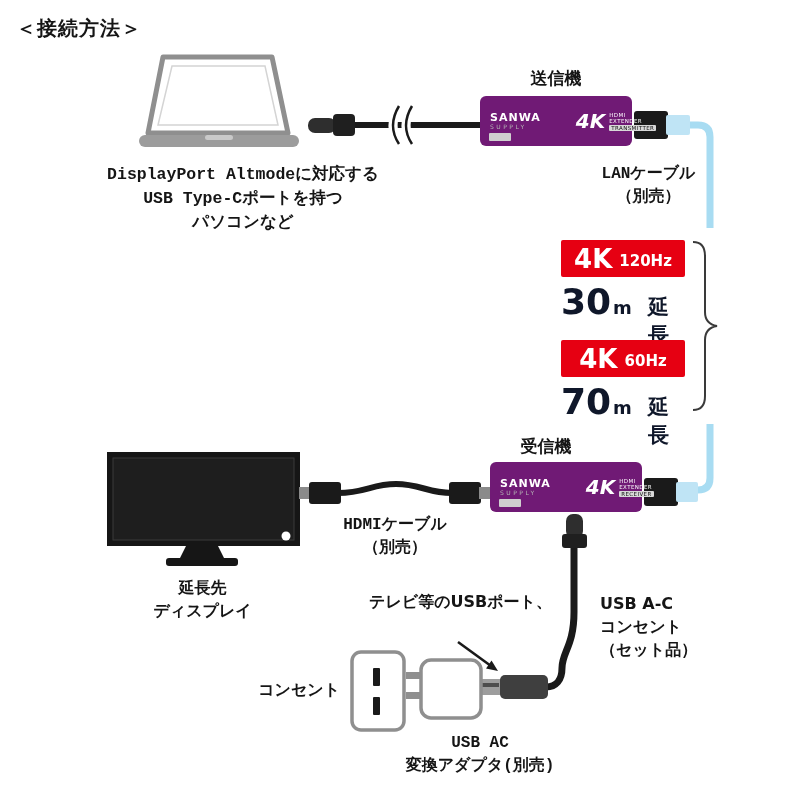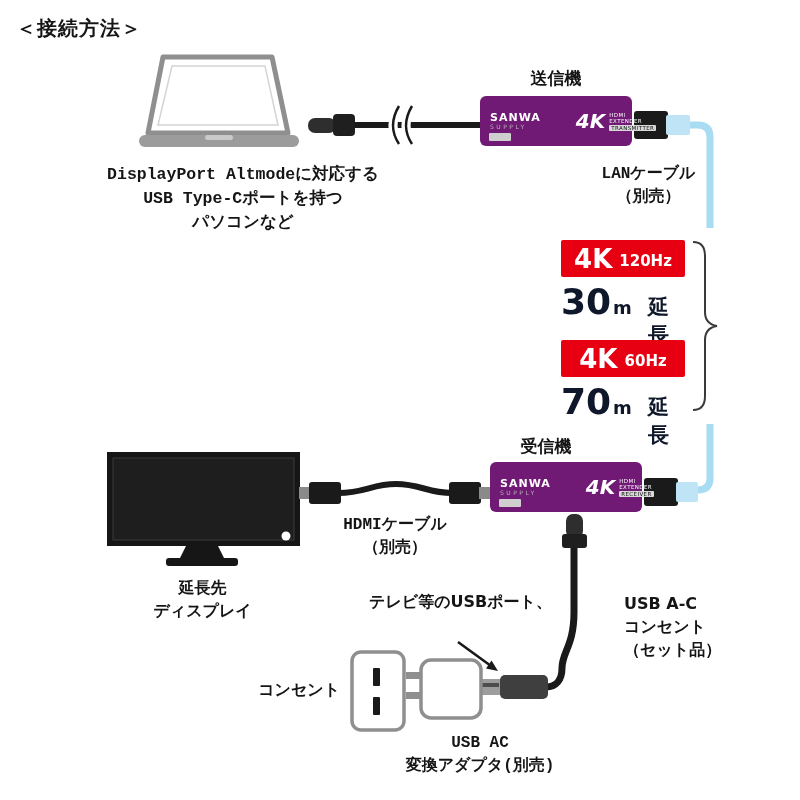--- a/index.html
+++ b/index.html
@@ -219,21 +219,21 @@
 
 <div class="lbl center" style="left:320px; top:514px; width:150px;">
   <div>HDMIケーブル</div>
   <div>（別売）</div>
 </div>
 
 <div class="lbl" style="left:325px; top:590px;margin-left:44px;">
   <div>テレビ等のUSBポート、</div>
 </div>
 
-<div class="lbl" style="left:600px; top:592px;margin-left:24px;">
+<div class="lbl" style="left:600px; top:592px;">
   <div>USB A-C</div>
   <div>コンセント</div>
   <div>（セット品）</div>
 </div>
 
 <div class="lbl right" style="left:240px; top:678px; width:100px;">コンセント</div>
 
 <div class="lbl center" style="left:380px; top:732px; width:200px;">
   <div>USB AC</div>
   <div>変換アダプタ(別売)</div>

